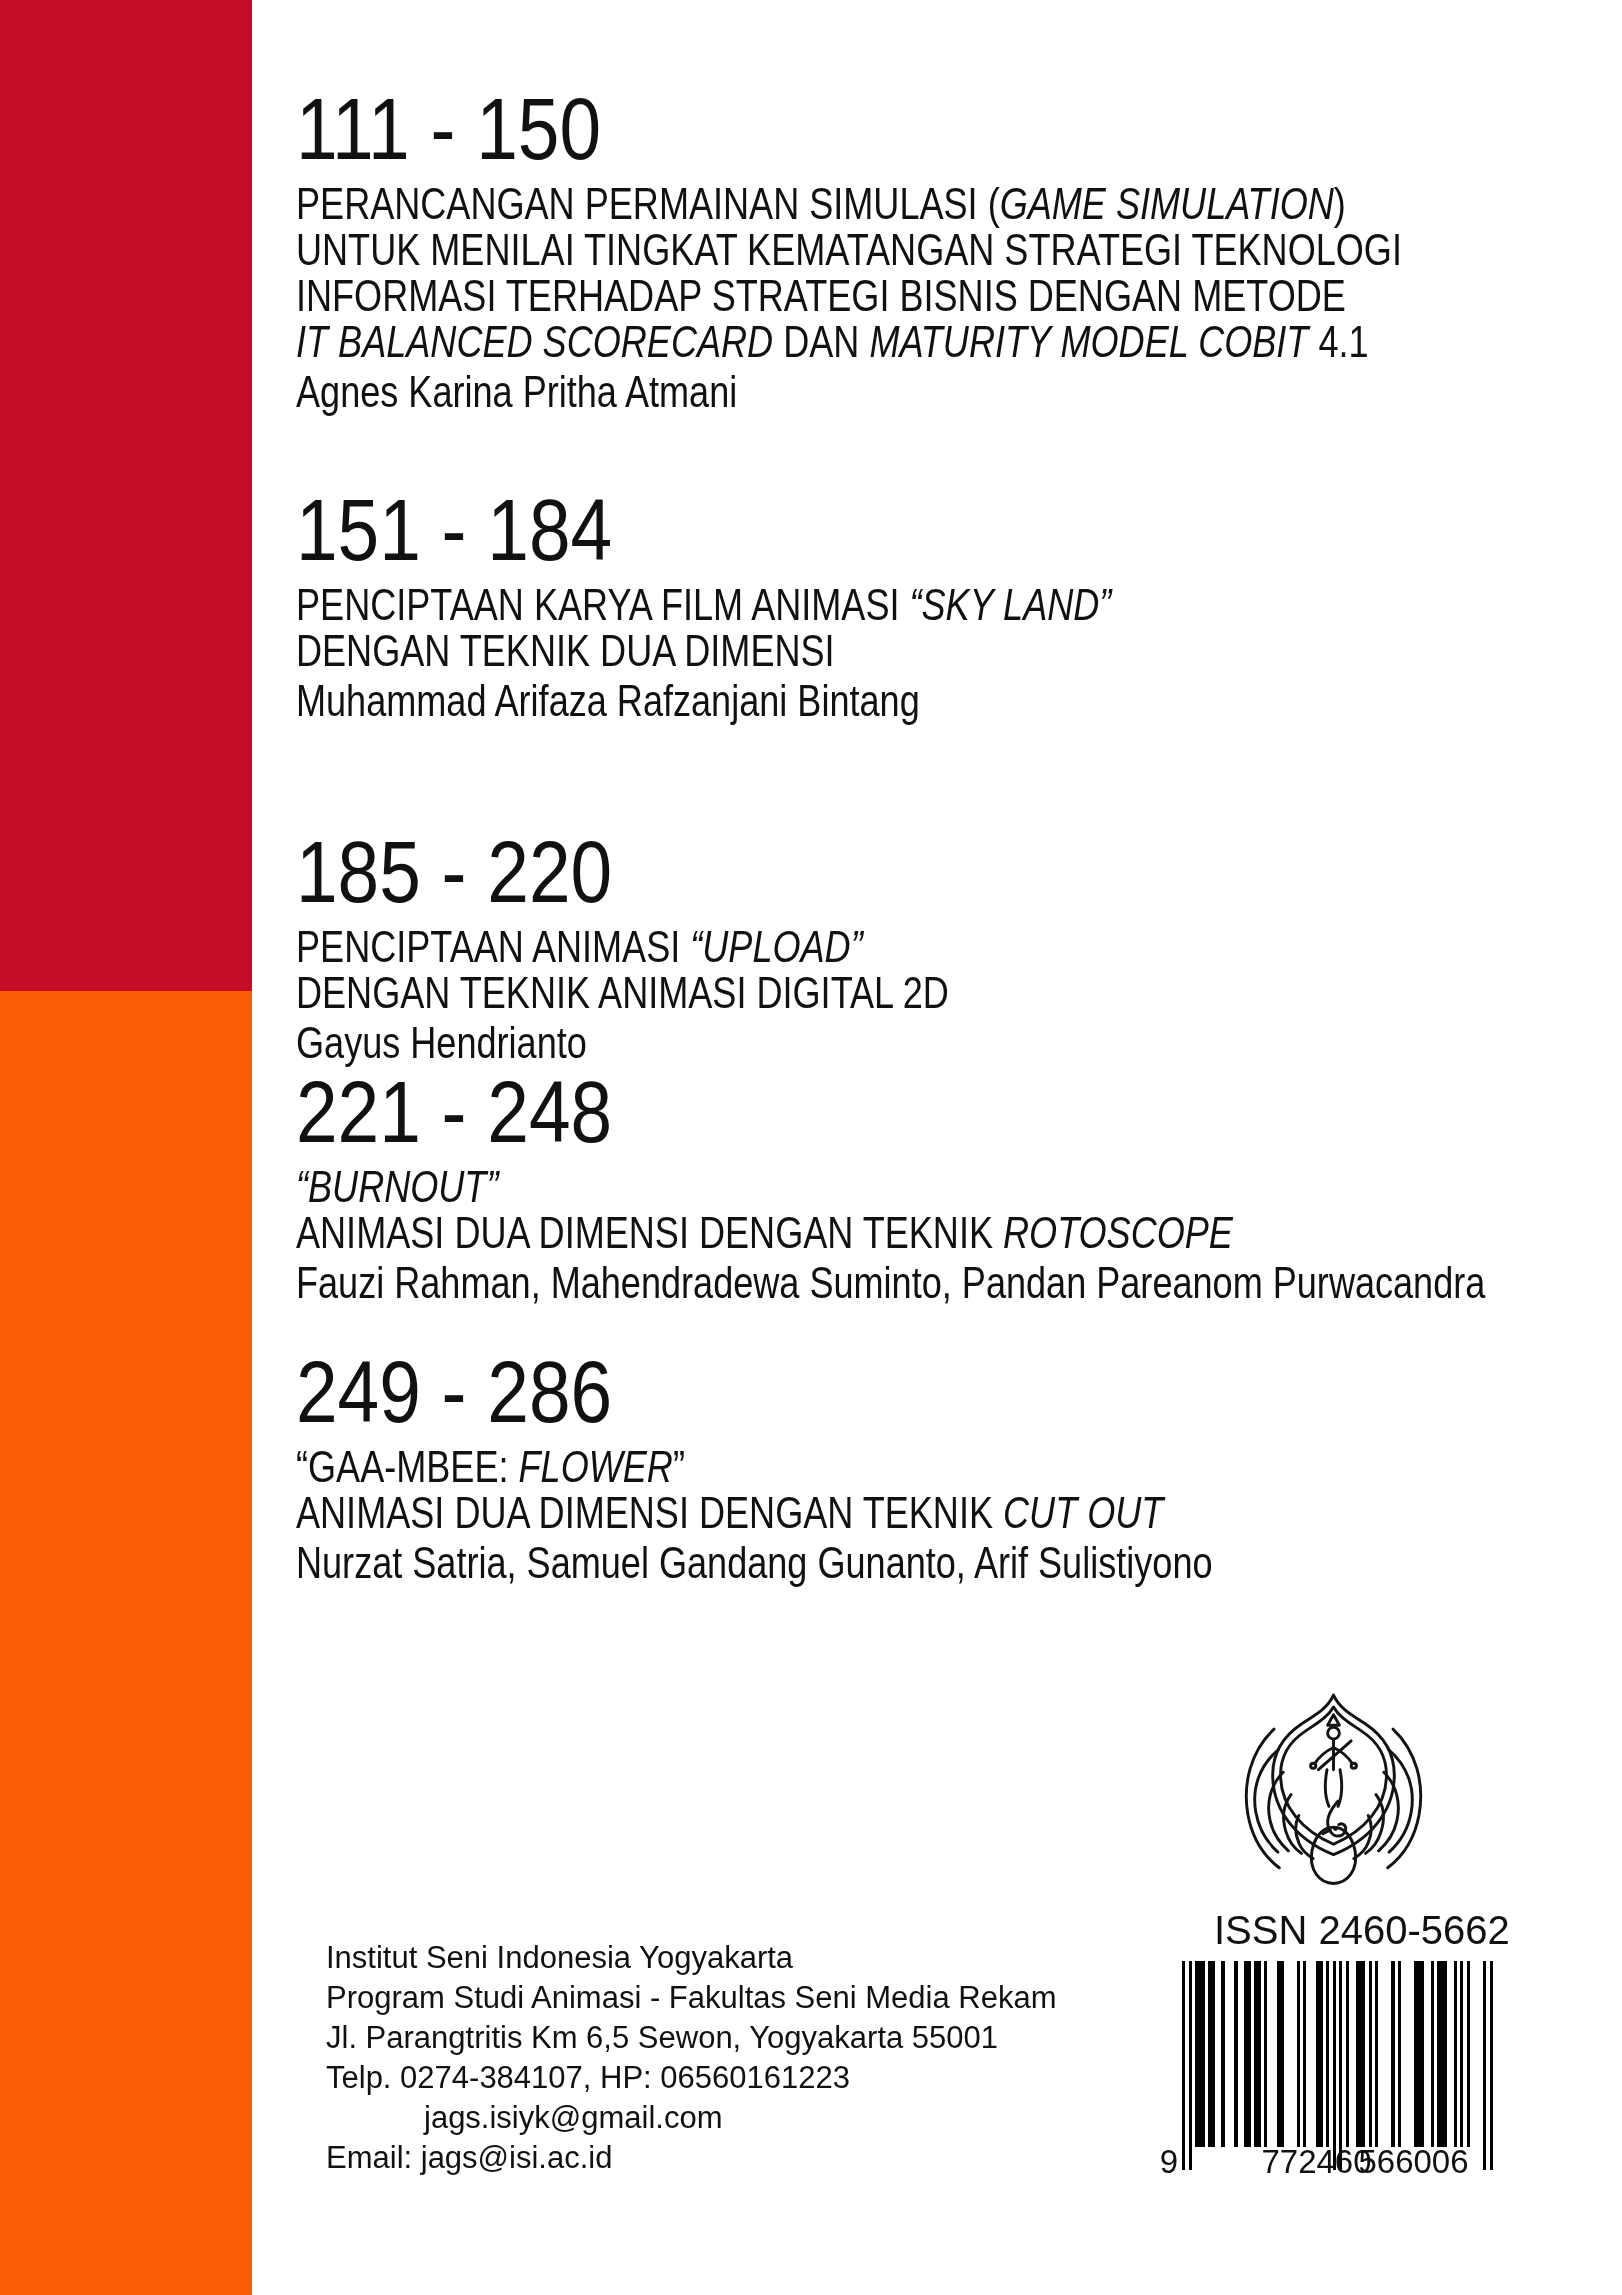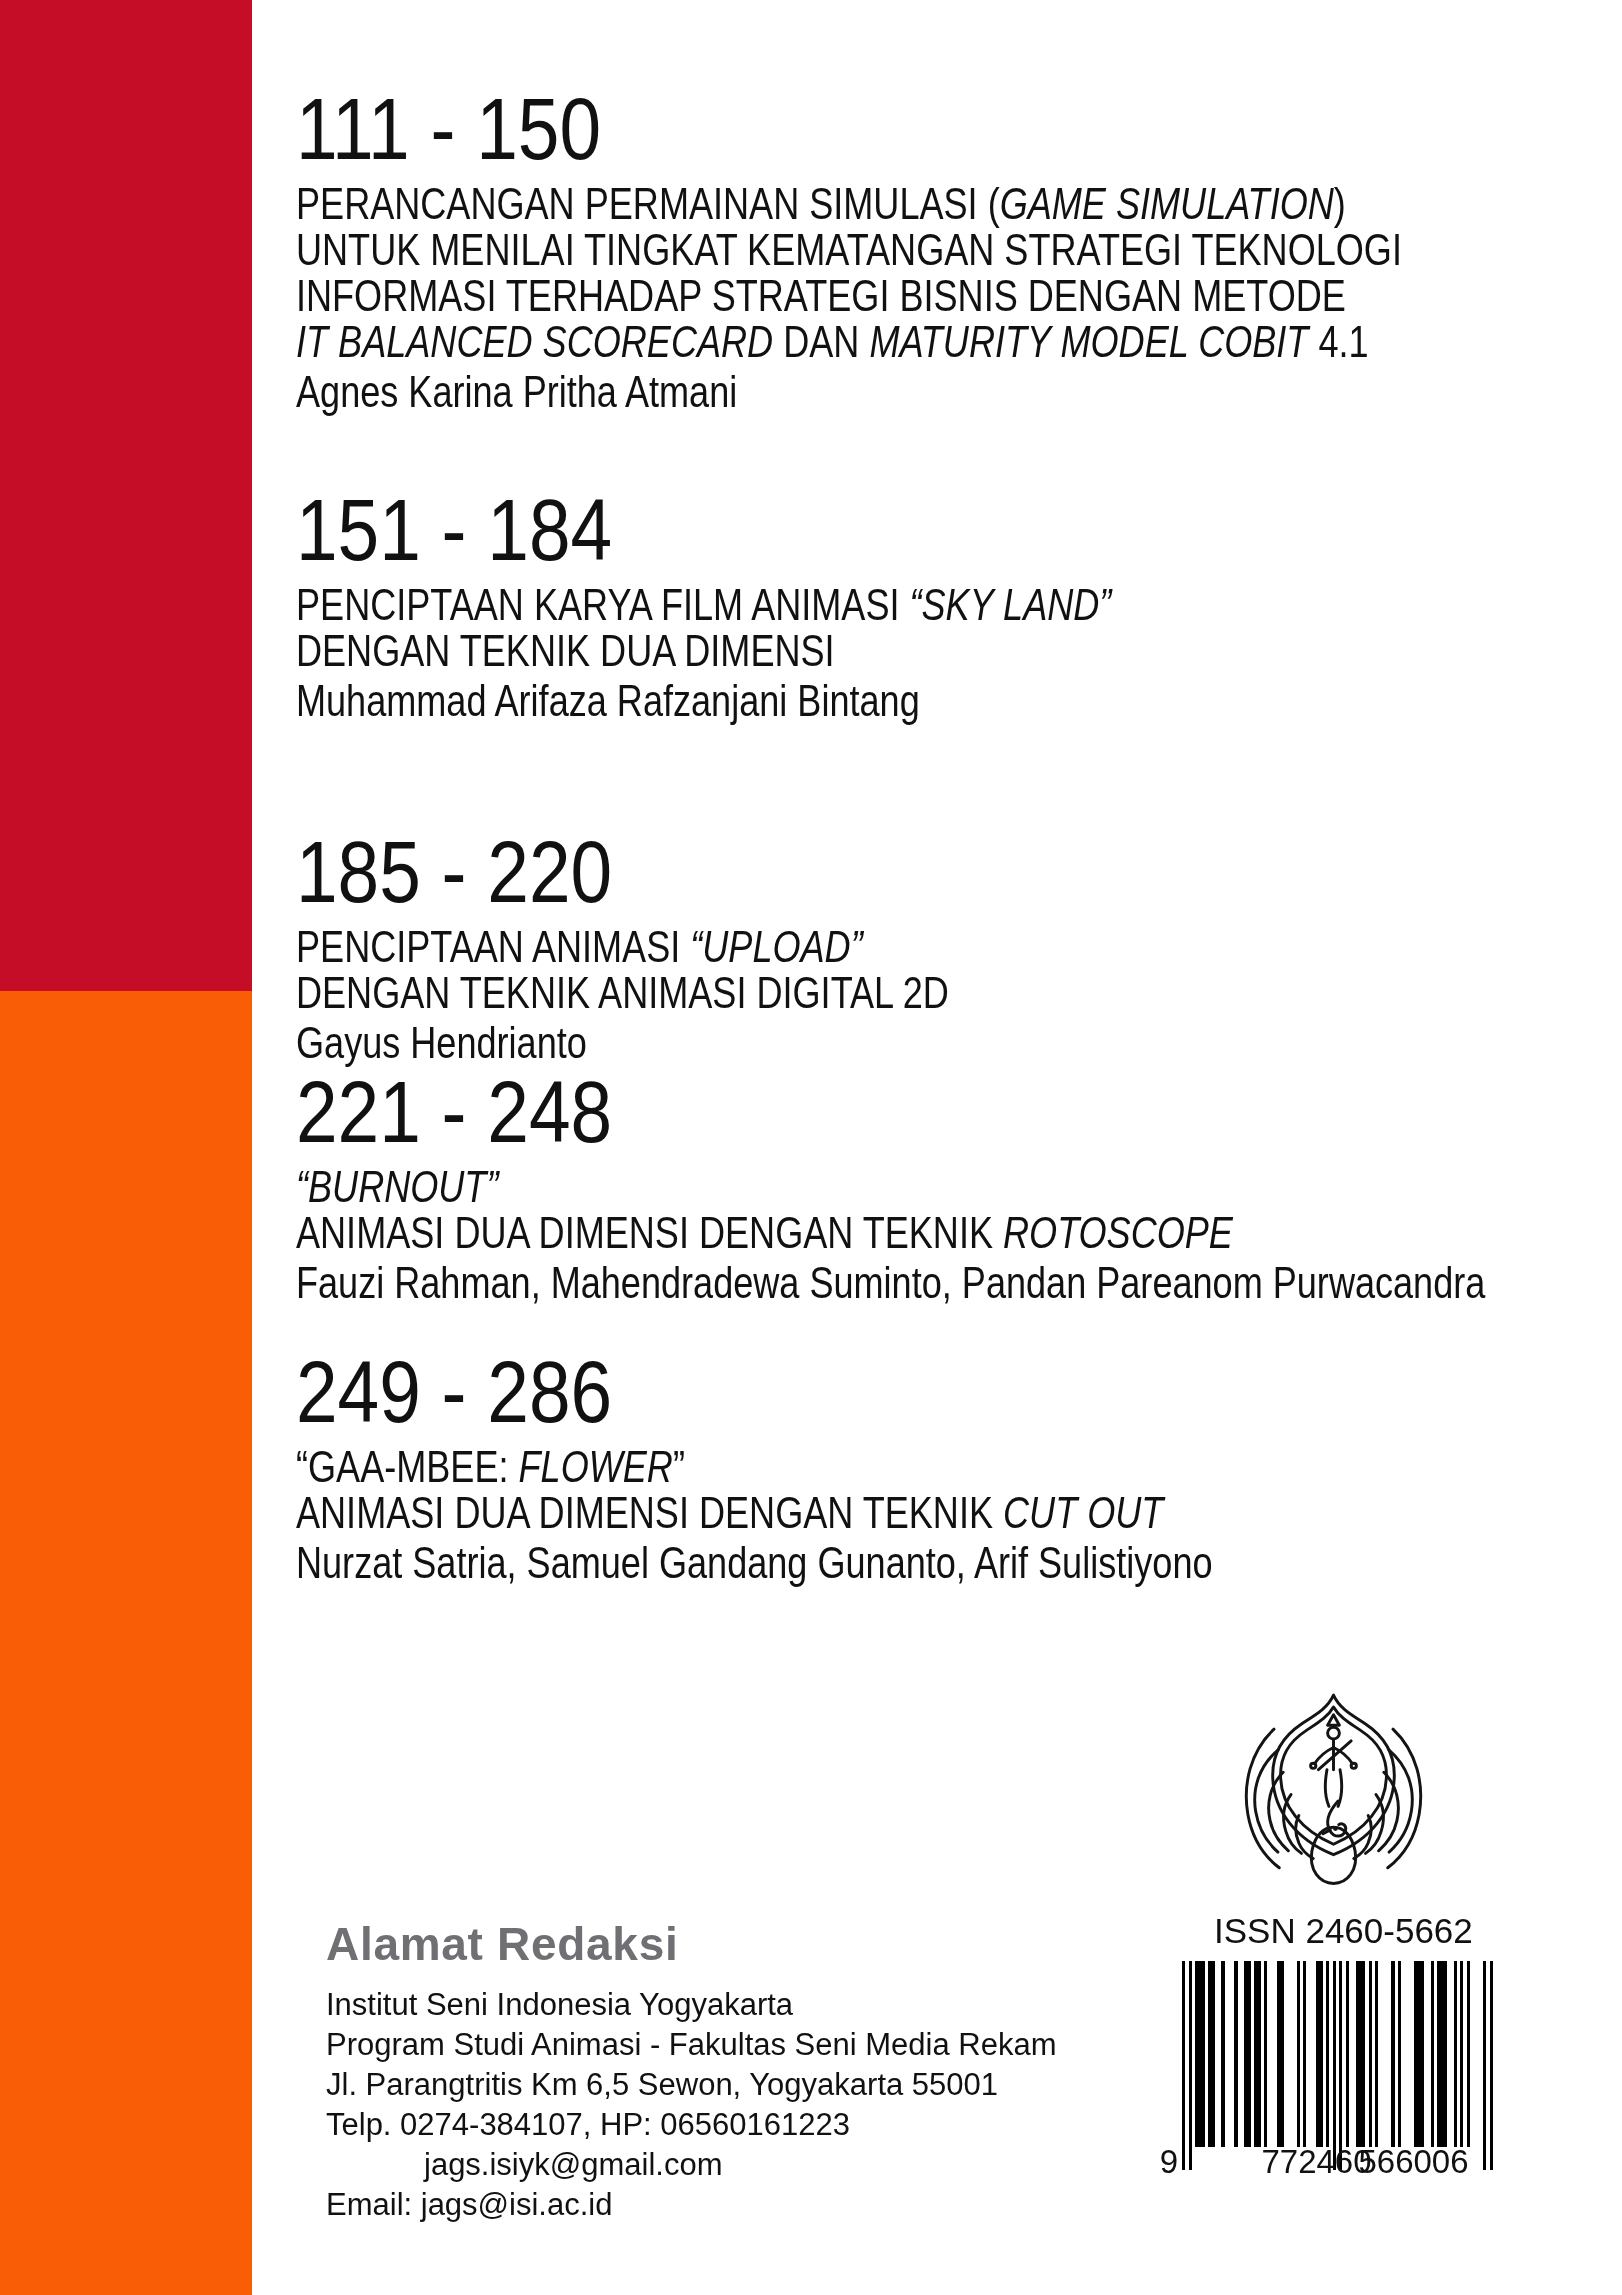--- a/index.html
+++ b/index.html
@@ -37,21 +37,21 @@
     font-size:46px; line-height:47px; font-weight:bold; letter-spacing:0.7px;
     white-space:nowrap;
   }
   .addr-lines { margin-top:17px; }
   .addr-line { font-size:31px; line-height:40px; white-space:nowrap; }
   .addr-indent { padding-left:98px; }
 
   
   .logo { position:absolute; left:1240px; top:1687px; width:187px; height:202px; }
   .logo svg { width:100%; height:100%; }
-  .issn { position:absolute; left:1214px; top:1912px; font-size:35px; line-height:37px; white-space:nowrap; }
+  .issn { position:absolute; left:1214px; top:1912px; font-size:40px; line-height:37px; white-space:nowrap; }
   .barcode { position:absolute; left:1182px; top:1961px; width:311px; height:209px; }
   .bc-digit { position:absolute; top:2145px; font-size:33px; line-height:34px; }
   .bc-nine  { left:1144px; width:34px; text-align:right; }
   .bc-g1    { left:1248px; width:137px; text-align:center; }
   .bc-g2    { left:1345px; width:137px; text-align:center; }
 </style>
 </head>
 <body>
 
 <div class="bar bar-red" style="background: rgb(198, 13, 40);"></div>
@@ -96,21 +96,20 @@
       <div class="pages">249 - 286</div>
       <div class="titles">
         <div class="tline"><span>“GAA-MBEE: </span><span class="it">FLOWER</span><span>”</span></div>
         <div class="tline"><span>ANIMASI DUA DIMENSI DENGAN TEKNIK </span><span class="it">CUT OUT</span></div>
       </div>
       <div class="tline author">Nurzat Satria, Samuel Gandang Gunanto, Arif Sulistiyono</div>
     </div>
   </div>
 
 <div class="address">
-  <div class="addr-heading" style="color: rgb(112, 112, 116);">Alamat Redaksi</div>
   <div class="addr-lines" id="addr-lines">
       <div class="addr-line">Institut Seni Indonesia Yogyakarta</div>
       <div class="addr-line">Program Studi Animasi - Fakultas Seni Media Rekam</div>
       <div class="addr-line">Jl. Parangtritis Km 6,5 Sewon, Yogyakarta 55001</div>
       <div class="addr-line">Telp. 0274-384107, HP: 06560161223</div>
       <div class="addr-line addr-indent">jags.isiyk@gmail.com</div>
       <div class="addr-line">Email: jags@isi.ac.id</div>
     </div>
 </div>
 

